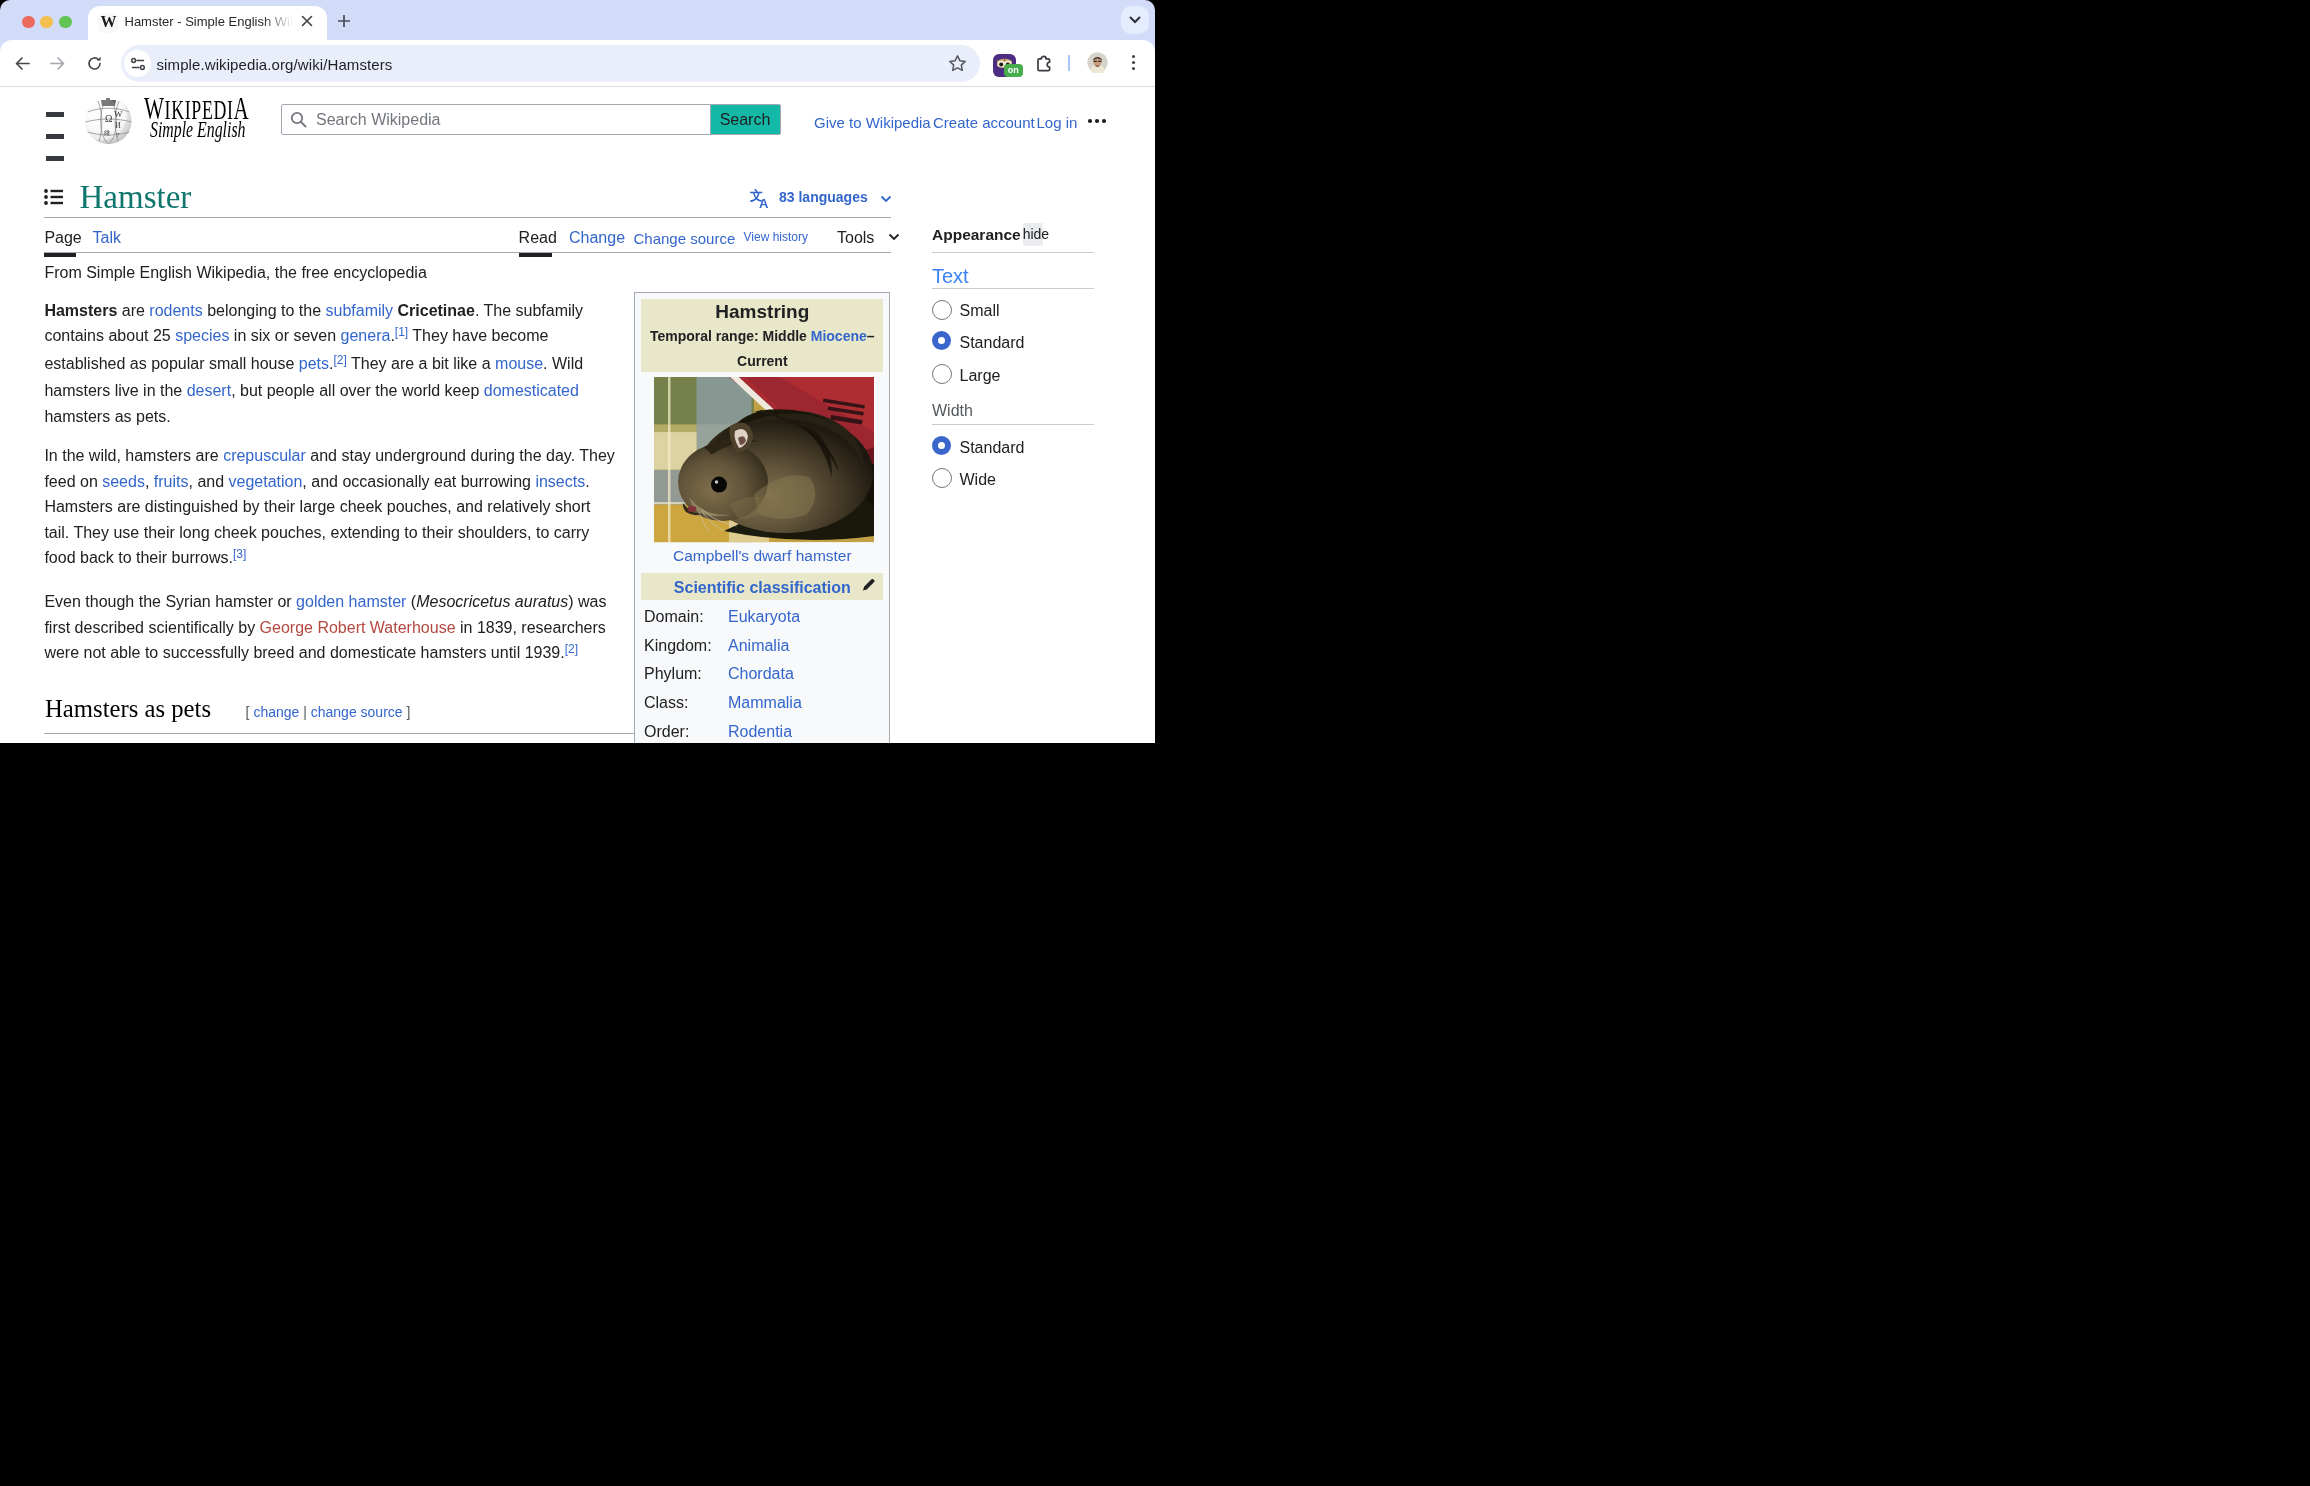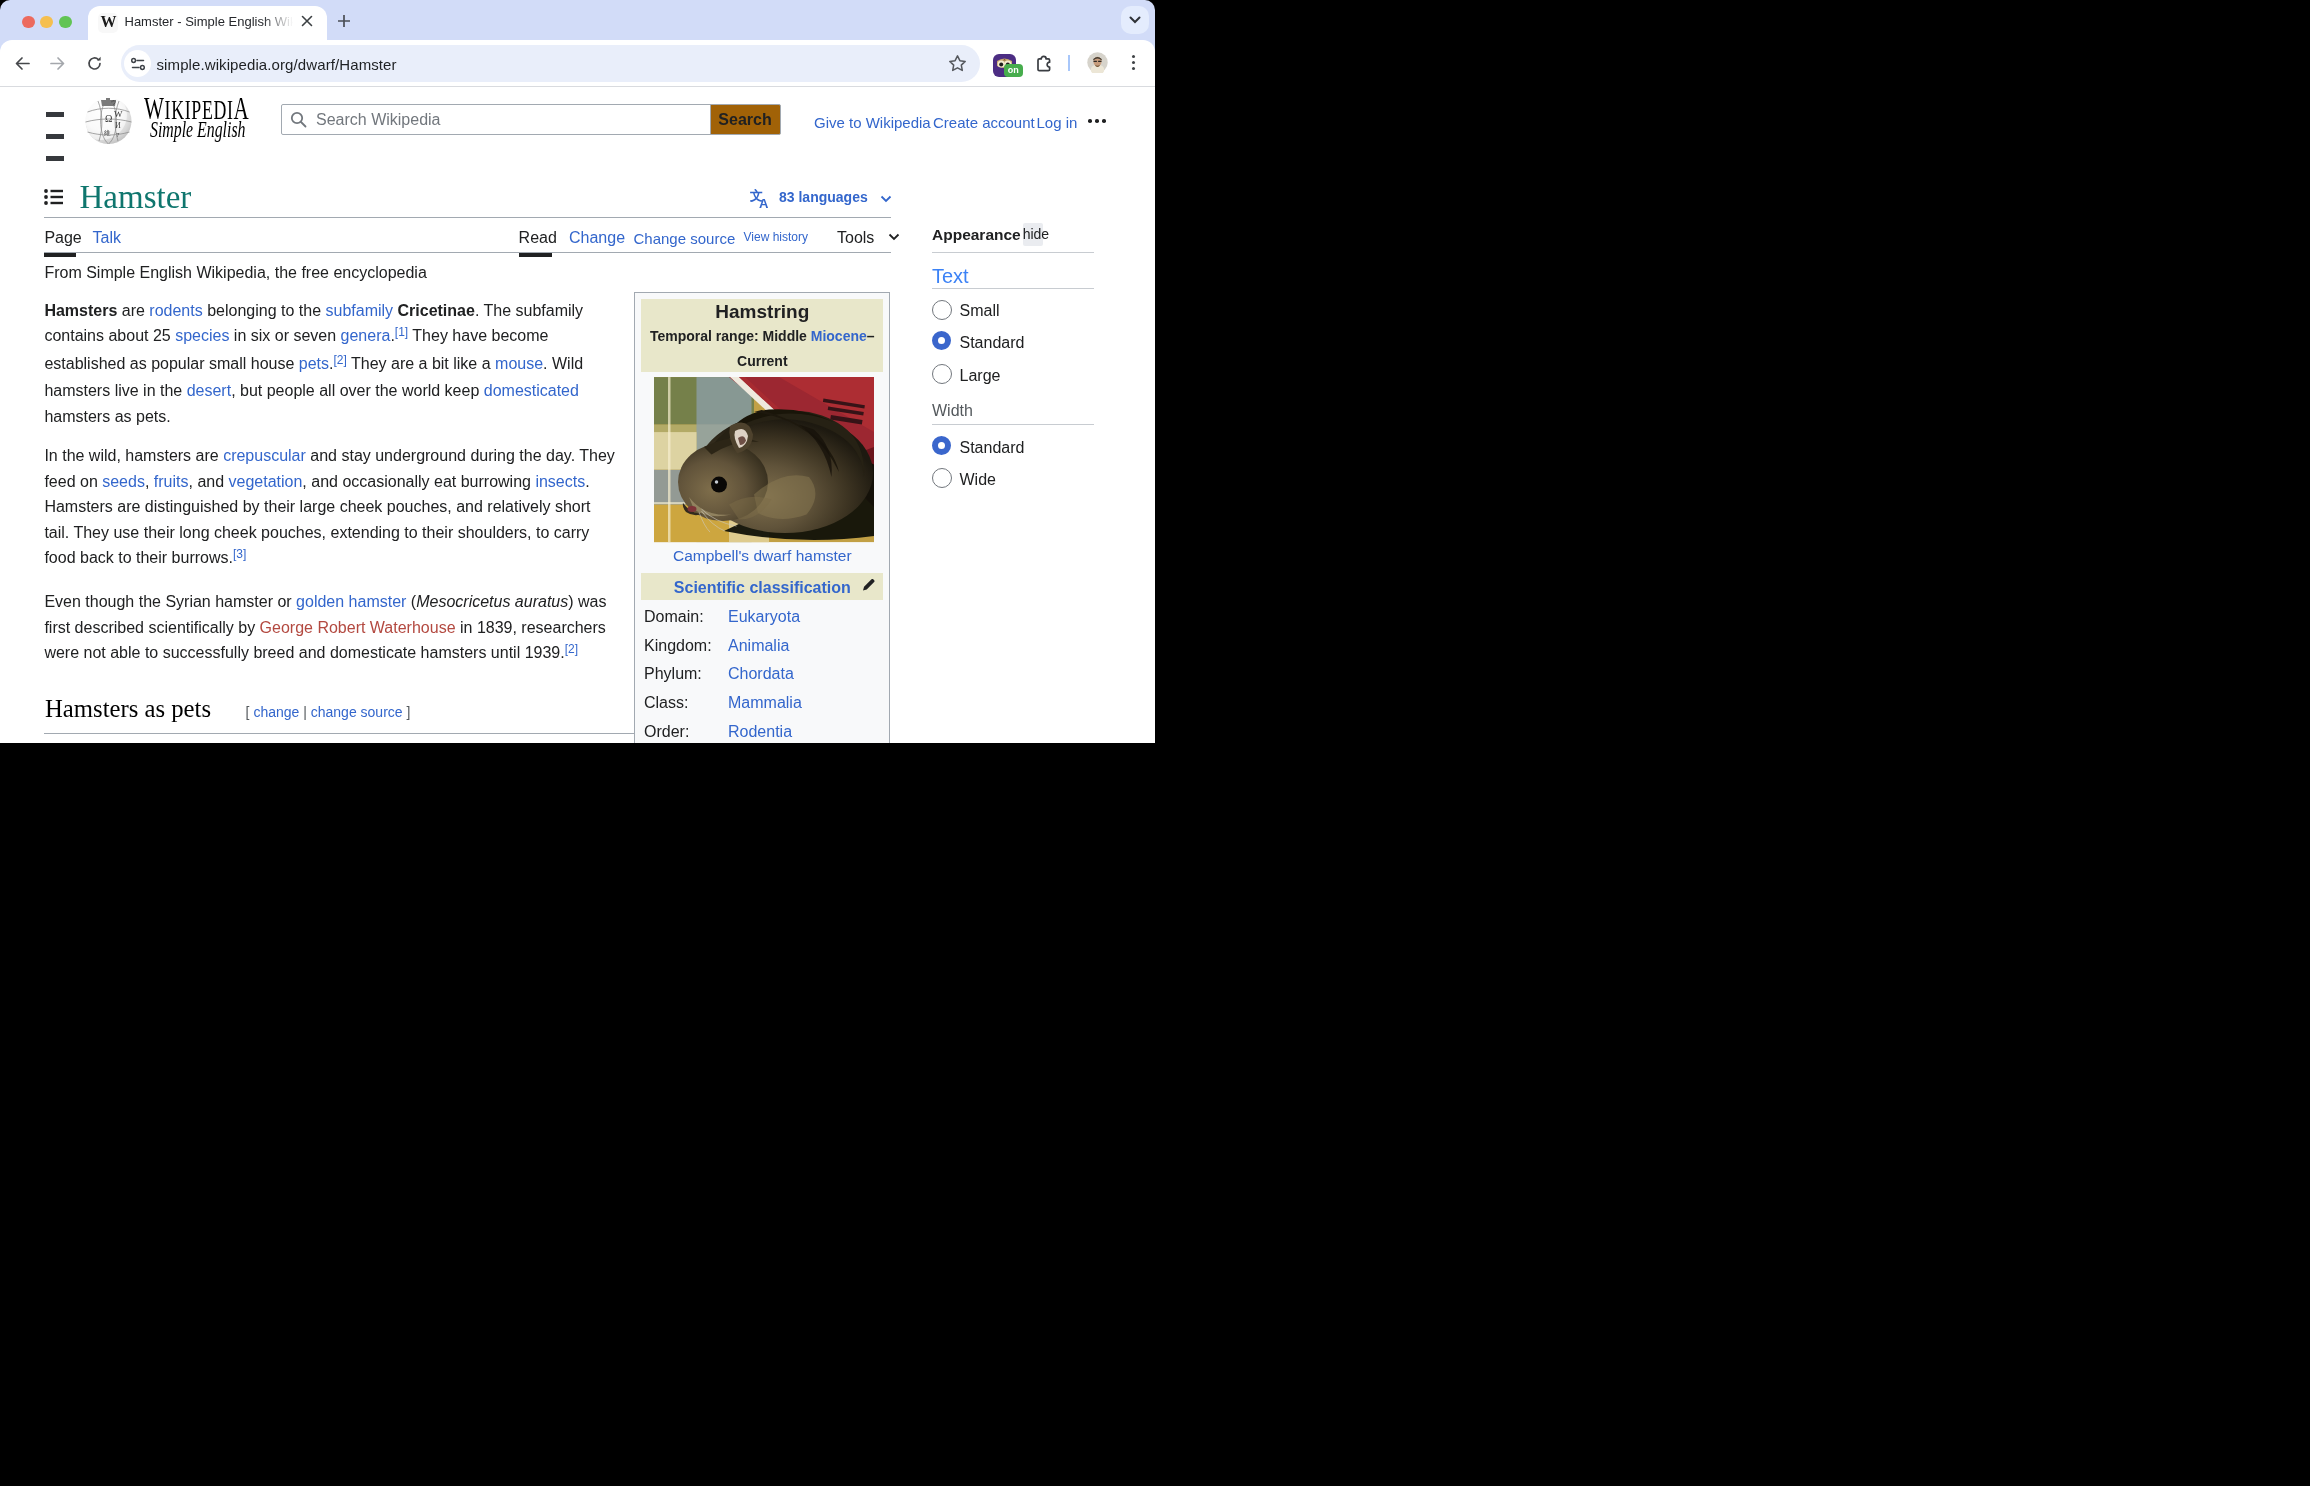--- a/index.html
+++ b/index.html
@@ -45,21 +45,21 @@
       <path d="M14.6 1.8 L14.6 5.4 L11 5.4" fill="#46484b" stroke="none"></path>
     </svg>
   <div class="abs" style="left:120.8px;top:45.3px;width:859px;height:37px;border-radius:18.5px;background:#e9eefa;"></div>
   <div class="dot" style="left:123.6px;top:49.8px;width:27.4px;height:27.4px;background:#fff;"></div>
   <svg class="abs" style="left:130.5px;top:56.5px;" width="14" height="14" viewBox="0 0 14 14">
       <circle cx="2.6" cy="3.5" r="1.9" stroke="#3f4348" stroke-width="1.5" fill="none"></circle>
       <path d="M6 3.5 H12.5" stroke="#3f4348" stroke-width="1.5" stroke-linecap="round"></path>
       <circle cx="11.4" cy="10.5" r="1.9" stroke="#3f4348" stroke-width="1.5" fill="none"></circle>
       <path d="M1.5 10.5 H8" stroke="#3f4348" stroke-width="1.5" stroke-linecap="round"></path>
     </svg>
-  <div class="abs" style="left:156.5px;top:55.5px;font-size:15px;color:#1e2023;letter-spacing:.1px;">simple.wikipedia.org/dwarf/Hamster</div>
+  <div class="abs" style="left:156.5px;top:55.5px;font-size:15px;color:#1e2023;letter-spacing:.1px;">simple.wikipedia.org/wiki/Hamsters</div>
   <svg class="abs" style="left:948px;top:54px;" width="19" height="19" viewBox="0 0 19 19">
       <path d="M9.5 1.8 L11.9 6.7 L17.2 7.4 L13.3 11.1 L14.3 16.4 L9.5 13.8 L4.7 16.4 L5.7 11.1 L1.8 7.4 L7.1 6.7 Z" stroke="#54575c" stroke-width="1.5" fill="none" stroke-linejoin="round"></path>
     </svg>
   <div class="abs" style="left:993px;top:53.5px;width:23px;height:23px;border-radius:6px;background:#4c2d83;"></div>
   <svg class="abs" style="left:993px;top:53.5px;" width="23" height="23" viewBox="0 0 23 23">
       <path d="M4 7 Q11.5 2 19 7 L19 12 Q11.5 16 4 12 Z" fill="#c8a86d"></path>
       <circle cx="8.2" cy="10" r="3.6" fill="#f3ead0"></circle>
       <circle cx="14.8" cy="10" r="3.6" fill="#f3ead0"></circle>
       <circle cx="8.2" cy="10.4" r="2" fill="#1c1c1c"></circle>
       <circle cx="14.8" cy="10.4" r="2" fill="#1c1c1c"></circle>
@@ -119,21 +119,21 @@
       <text x="56" y="16" font-size="11" fill="#3a3a3a" font-family="Liberation Serif">ウ</text>
     </svg>
     <div class="abs" style="left:143.5px;top:5px;font-family:'Liberation Serif',serif;color:#000;white-space:nowrap;transform:scaleX(.66);transform-origin:0 0;font-size:32px;line-height:32px;letter-spacing:1px;">W<span style="font-size:27px;">IKIPEDI</span>A</div>
     <div class="abs" style="left:150px;top:30.8px;font-family:'Liberation Serif',serif;font-style:italic;font-size:24px;line-height:24px;color:#000;white-space:nowrap;transform:scaleX(.66);transform-origin:0 0;">Simple English</div>
     <div class="abs" style="left:280.5px;top:17.8px;width:428px;height:29px;background:#fff;border:1px solid #a2a9b1;border-radius:2px 0 0 2px;"></div>
     <svg class="abs" style="left:290px;top:24.5px;" width="17" height="17" viewBox="0 0 17 17">
         <circle cx="7" cy="7" r="5.2" stroke="#72777d" stroke-width="1.8" fill="none"></circle>
         <path d="M11 11 L15.5 15.5" stroke="#72777d" stroke-width="1.8" stroke-linecap="round"></path>
       </svg>
     <div class="abs" style="left:316px;top:24.3px;font-size:16px;color:#72777d;">Search Wikipedia</div>
-    <div class="abs" style="left:709.5px;top:17.8px;width:69px;height:29px;background:#a16207;border:1px solid #a2a9b1;border-radius:0 2px 2px 0;text-align:center;line-height:29px;font-size:16px;font-weight:bold;color:#202122;">Search</div>
+    <div class="abs" style="left:709.5px;top:17.8px;width:69px;height:29px;background:#14b8a6;border:1px solid #a2a9b1;border-radius:0 2px 2px 0;text-align:center;line-height:29px;font-size:16px;font-weight:normal;color:#202122;">Search</div>
     <div class="abs" style="left:814px;top:27px;font-size:15px;"><a>Give to Wikipedia</a></div>
     <div class="abs" style="left:933px;top:27px;font-size:15px;"><a>Create account</a></div>
     <div class="abs" style="left:1036.5px;top:27px;font-size:15px;"><a>Log in</a></div>
     <div class="dot" style="left:1088px;top:32.5px;width:3.6px;height:3.6px;background:#202122;"></div>
     <div class="dot" style="left:1095px;top:32.5px;width:3.6px;height:3.6px;background:#202122;"></div>
     <div class="dot" style="left:1102px;top:32.5px;width:3.6px;height:3.6px;background:#202122;"></div>
 
     <svg class="abs" style="left:44.4px;top:101px;" width="19" height="18" viewBox="0 0 19 18">
         <g fill="#202122">
           <circle cx="2" cy="3" r="1.9"></circle>

